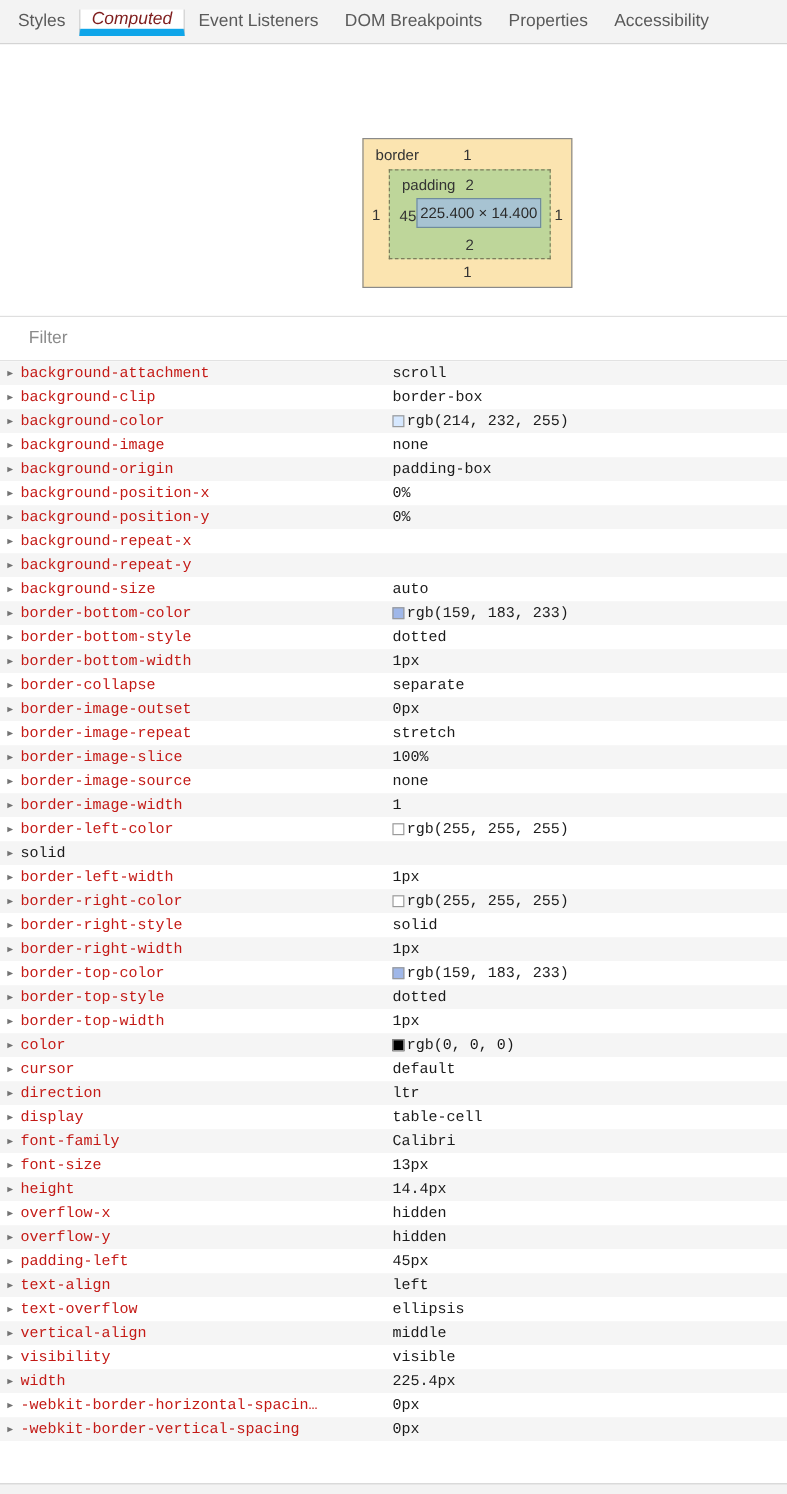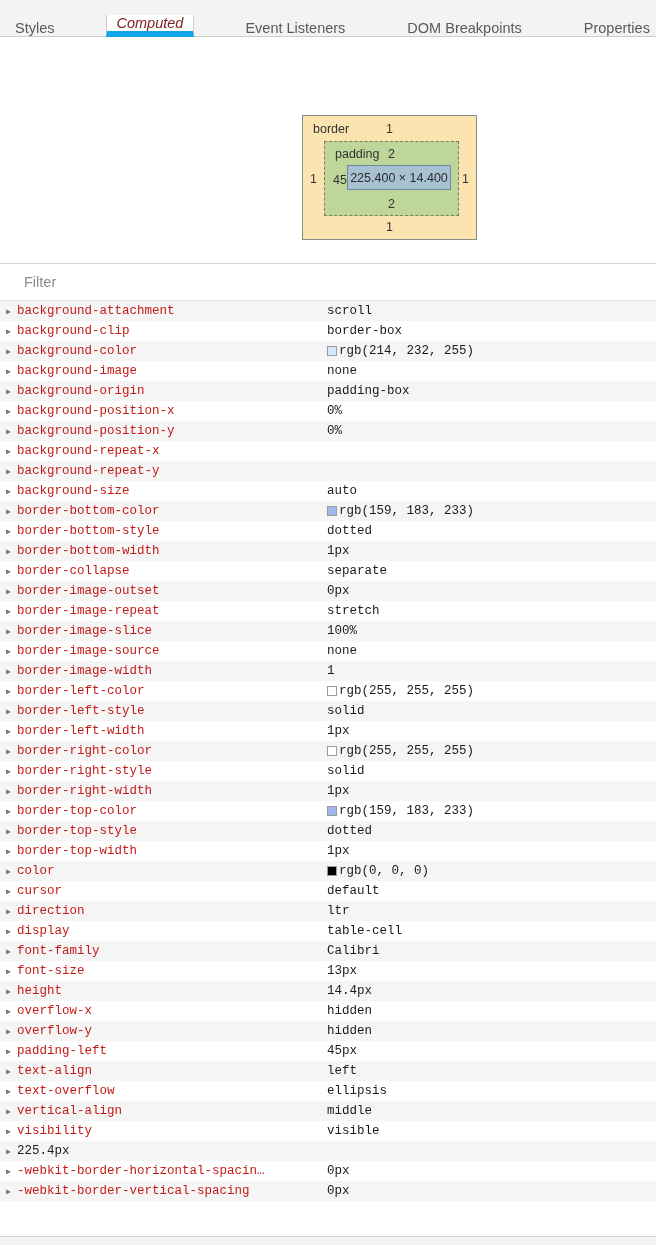--- a/index.html
+++ b/index.html
@@ -16,24 +16,23 @@
     overflow: hidden;
     position: relative;
   }
 
   
   .tabbar {
     height: 37px;
     background: #f3f3f3;
     border-bottom: 1px solid #cdcdcd;
     display: flex;
-    align-items: flex-end;
+    align-items: center;
     box-sizing: border-box;
     padding-left: 4px;
-    gap: 40px;
   }
   .tab {
     display: flex;
     align-items: center;
     padding: 0 10px;
     font-size: 14.5px;
     color: #5a5a5a;
     font-family: "Liberation Sans", sans-serif;
     box-sizing: border-box;
     border-left: 1px solid transparent;
@@ -402,21 +401,20 @@
     <div class="prop-row even">
       <span class="triangle">▶</span>
       <span class="prop-name">border-left-color</span>
       <span class="prop-val">
         <span class="swatch" style="background: rgb(255, 255, 255);"></span>
         <span>rgb(255, 255, 255)</span>
       </span>
     </div>
     <div class="prop-row odd">
       <span class="triangle">▶</span>
-      <span class="prop-name">border-left-style</span>
       <span class="prop-val">
         <span>solid</span>
       </span>
     </div>
     <div class="prop-row even">
       <span class="triangle">▶</span>
       <span class="prop-name">border-left-width</span>
       <span class="prop-val">
         <span>1px</span>
       </span>
@@ -559,20 +557,21 @@
     </div>
     <div class="prop-row even">
       <span class="triangle">▶</span>
       <span class="prop-name">visibility</span>
       <span class="prop-val">
         <span>visible</span>
       </span>
     </div>
     <div class="prop-row odd">
       <span class="triangle">▶</span>
+      <span class="prop-name">width</span>
       <span class="prop-val">
         <span>225.4px</span>
       </span>
     </div>
     <div class="prop-row even">
       <span class="triangle">▶</span>
       <span class="prop-name">-webkit-border-horizontal-spacin…</span>
       <span class="prop-val">
         <span>0px</span>
       </span>

